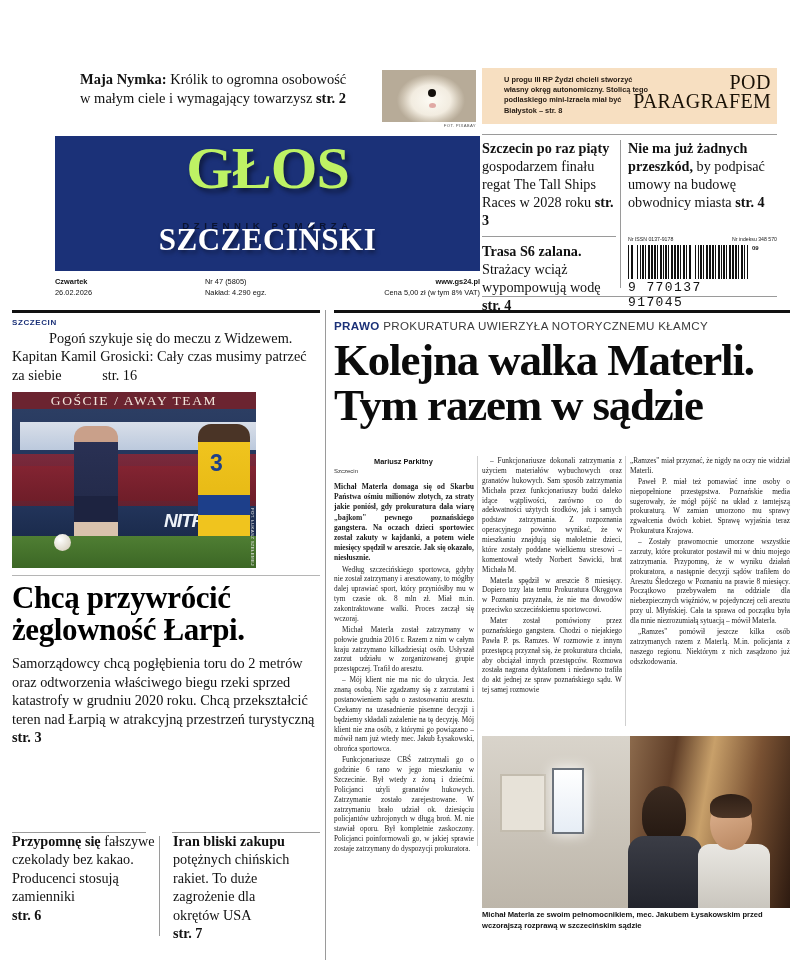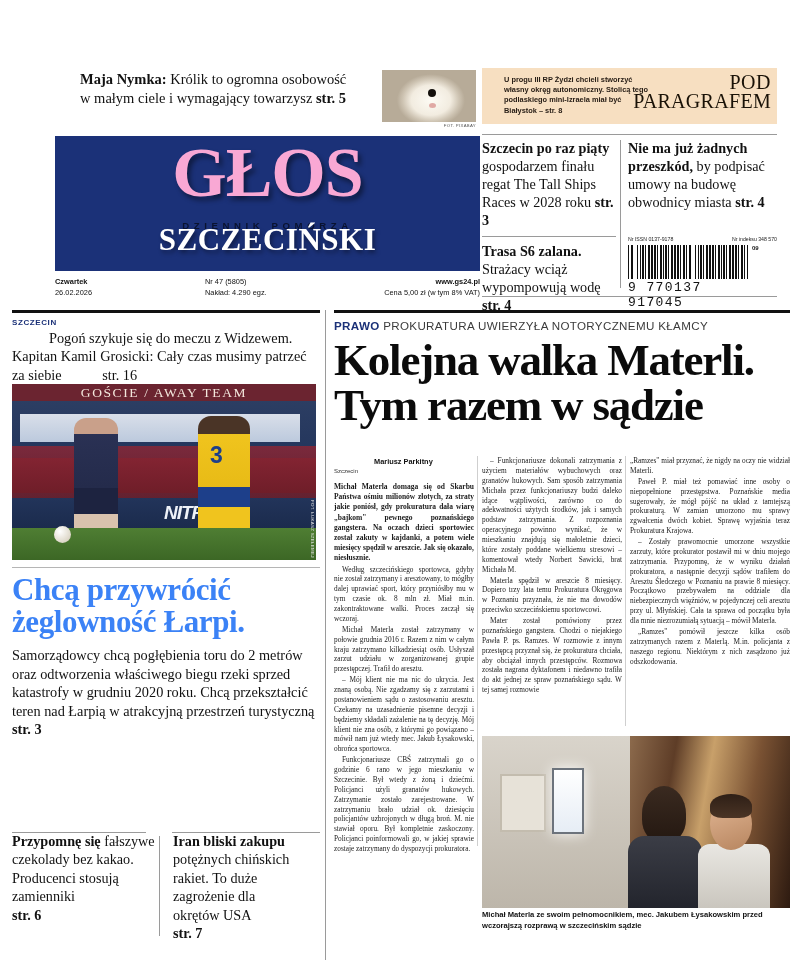--- a/index.html
+++ b/index.html
@@ -57,22 +57,22 @@
   .pod-box .pod-title .l1 { font-size: 20px; letter-spacing: .5px; display:block; }
   .pod-box .pod-title .l2 { font-size: 20px; letter-spacing: .3px; display:block; }
 
   
   .masthead {
     position: absolute; left: 55px; top: 136px; width: 425px; height: 135px;
     background: #1b3178;
   }
   .masthead .glos {
     position: absolute; left: 0; right: 0; top: 2px;
-    text-align: center; color: #f9a8d4; font-weight: 700;
-    font-size: 70px; letter-spacing: -1px; line-height: 1;
+    text-align: center; color: #bef264; font-weight: 700;
+    font-size: 60px; letter-spacing: -1px; line-height: 1;
     font-family: "Liberation Serif", serif;
     text-shadow: 3px 4px 5px rgba(0,0,0,.45);
   }
   .masthead .dziennik {
     position: absolute; left: 0; right: 0; top: 84px;
     text-align: center; color: #0a1330;
     font-family: "Liberation Sans", sans-serif;
     font-size: 9.6px; font-weight: 700; letter-spacing: 4.6px;
   }
   .masthead .szczecinski {
@@ -147,21 +147,21 @@
   .black-rule { border-top: 3px solid #111; }
   .kicker {
     font-family: "Liberation Sans", sans-serif; font-size: 8px;
     font-weight: 700; letter-spacing: .6px; color: #1b3178;
     margin-top: 5px; margin-bottom: 2px;
   }
   .sport-teaser { font-size: 14.3px; line-height: 1.28; color: #111; }
   .sport-teaser b { font-weight: 400; margin-left: 37px; }
 
   .sport-photo {
-    position: relative; width: 304px; height: 176px;
+    position: relative; margin-top: 8px; width: 244px; height: 176px;
     overflow: hidden;
     background: linear-gradient(180deg,
       #6b2430 0%, #6b2430 9%,
       #2c3e63 9%, #23355c 42%,
       #7f1f2c 42%, #6a1b26 62%,
       #2b3a5e 62%, #27365a 78%,
       #4d7a31 78%, #3f6b27 100%);
   }
   .sport-photo .banner {
     position: absolute; left: 0; top: 0; width: 100%; height: 17px;
@@ -214,21 +214,21 @@
   .photo-credit-sport {
     position: absolute; right: 1px; bottom: 2px; writing-mode: vertical-rl;
     font-family: "Liberation Sans", sans-serif; font-size: 4.4px; color: #e9e9e9;
     letter-spacing: .3px;
   }
 
   .thin-rule { border-top: 1px solid #b5b5b5; margin: 7px 0 6px 0; }
 
   .big-head-left {
     font-family: "Liberation Serif", serif; font-weight: 700;
-    font-size: 31px; line-height: 1.02; letter-spacing: -.4px; color: #3b82f6;
+    font-size: 31px; line-height: 1.02; letter-spacing: -.4px; color: #000000;
     margin-top: 4px;
   }
   .lede-left {
     font-size: 14.3px; line-height: 1.3; color: #111; margin-top: 9px;
   }
   .lede-left b { font-weight: 700; }
 
   .bottom-teasers {
     position: absolute; left: 12px; top: 832px; width: 308px;
     display: flex; gap: 0;
@@ -341,21 +341,21 @@
   }
 </style>
 </head>
 <body>
 
 <div class="page">
 
   <div class="topstrip">
     <div class="teaser-left">
       <b>Maja Nymka:</b><span> Królik to ogromna osobowość</span><br>
-      <span>w małym ciele i wymagający towarzysz </span><b>str. 5</b>
+      <span>w małym ciele i wymagający towarzysz </span><b>str. 2</b>
     </div>
 
     <div class="rabbit-photo">
       <div class="eye"></div>
       <div class="nose"></div>
     </div>
     <div class="photo-credit-rabbit">FOT. PIXABAY</div>
 
     <div class="pod-box">
       <div class="blurb">U progu III RP Żydzi chcieli stworzyć własny okręg autonomiczny. Stolicą tego podlaskiego mini-Izraela miał być Białystok – str. 8</div>

